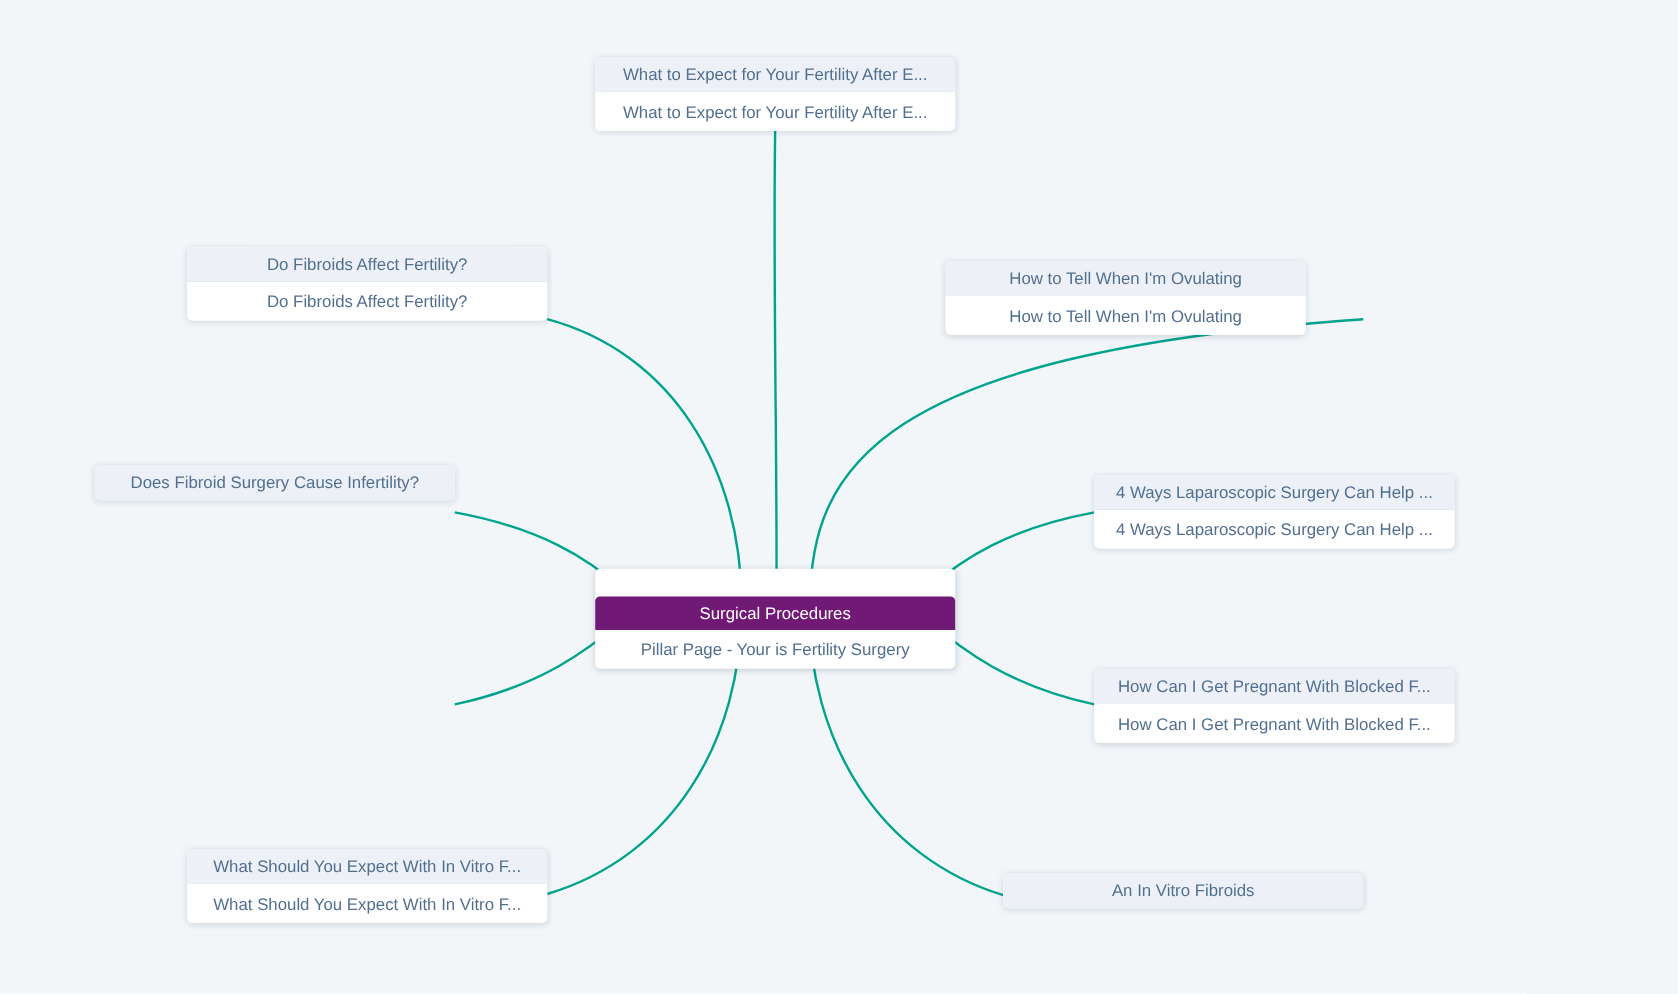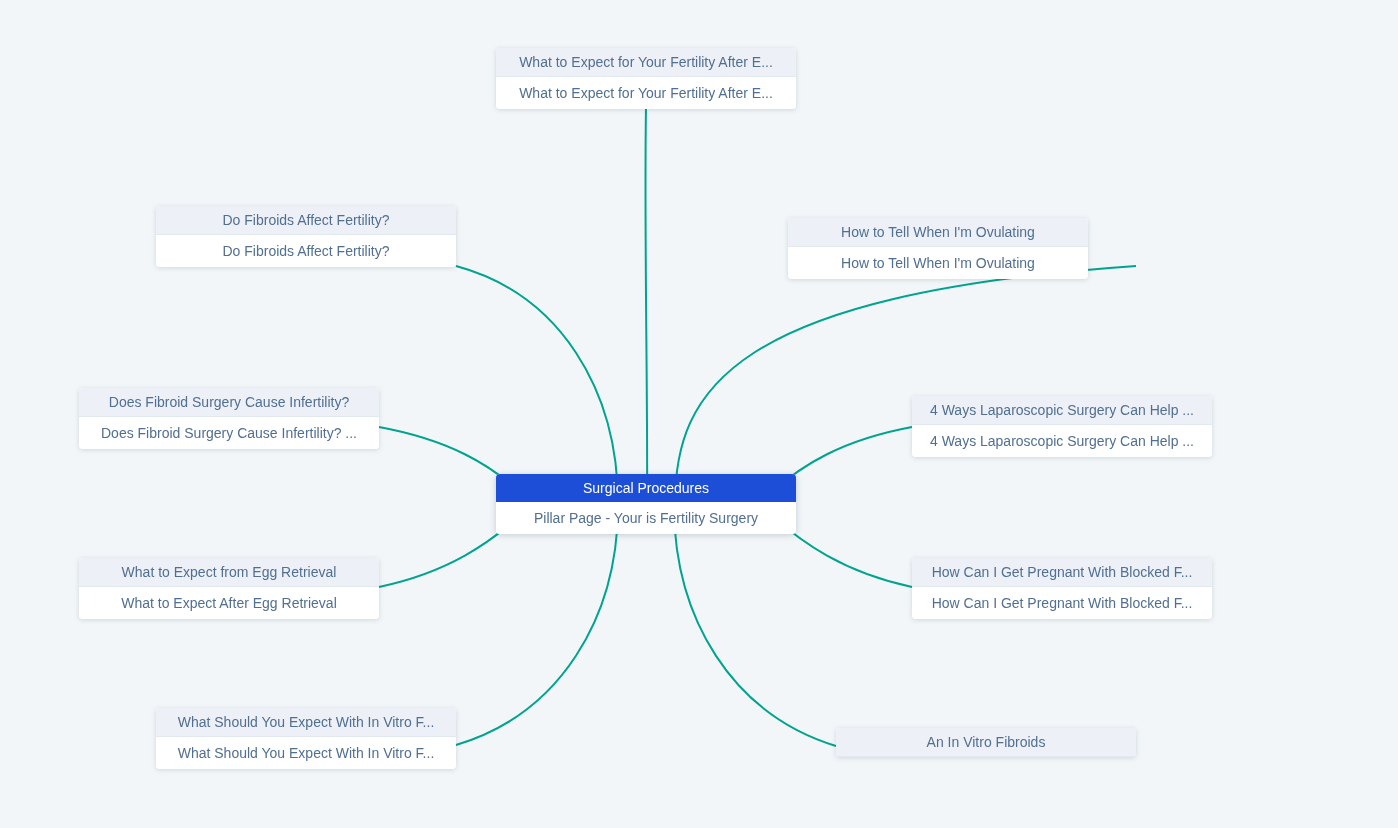--- a/index.html
+++ b/index.html
@@ -53,23 +53,24 @@
     line-height: 32px;
     text-align: center;
     font-size: 14px;
     color: #516f90;
     background: #ffffff;
     border-radius: 0 0 4px 4px;
     white-space: nowrap;
     overflow: hidden;
   }
   .card.center .card-header {
-    background: #1d4ed8;
+    background: #701a75;
     color: #ffffff;
     border-bottom: none;
+    margin-top: 23px;
   }
   .card.center {
     box-shadow: 0 1px 6px rgba(51, 71, 91, 0.25);
   }
 </style>
 </head>
 <body>
 
 <div class="canvas">
 
@@ -118,51 +119,40 @@
     </div>
     <div class="card-body">
       <span>How to Tell When I'm Ovulating</span>
     </div>
   </div>
 
   <div class="card" style="left:79px; top:388px;">
     <div class="card-header">
       <span>Does Fibroid Surgery Cause Infertility?</span>
     </div>
-    <div class="card-body">
-      <span>Does Fibroid Surgery Cause Infertility? ...</span>
-    </div>
   </div>
 
   <div class="card" style="left:912px; top:368px;margin-top:28px;">
     <div class="card-header">
       <span>4 Ways Laparoscopic Surgery Can Help ...</span>
     </div>
     <div class="card-body">
       <span>4 Ways Laparoscopic Surgery Can Help ...</span>
     </div>
   </div>
 
   <div class="card center" style="left:496px; top:474px;">
     <div class="card-header">
       <span>Surgical Procedures</span>
     </div>
     <div class="card-body">
       <span>Pillar Page - Your is Fertility Surgery</span>
     </div>
   </div>
 
-  <div class="card" style="left:79px; top:558px;">
-    <div class="card-header">
-      <span>What to Expect from Egg Retrieval</span>
-    </div>
-    <div class="card-body">
-      <span>What to Expect After Egg Retrieval</span>
-    </div>
-  </div>
 
   <div class="card" style="left:912px; top:558px;">
     <div class="card-header">
       <span>How Can I Get Pregnant With Blocked F...</span>
     </div>
     <div class="card-body">
       <span>How Can I Get Pregnant With Blocked F...</span>
     </div>
   </div>
 

